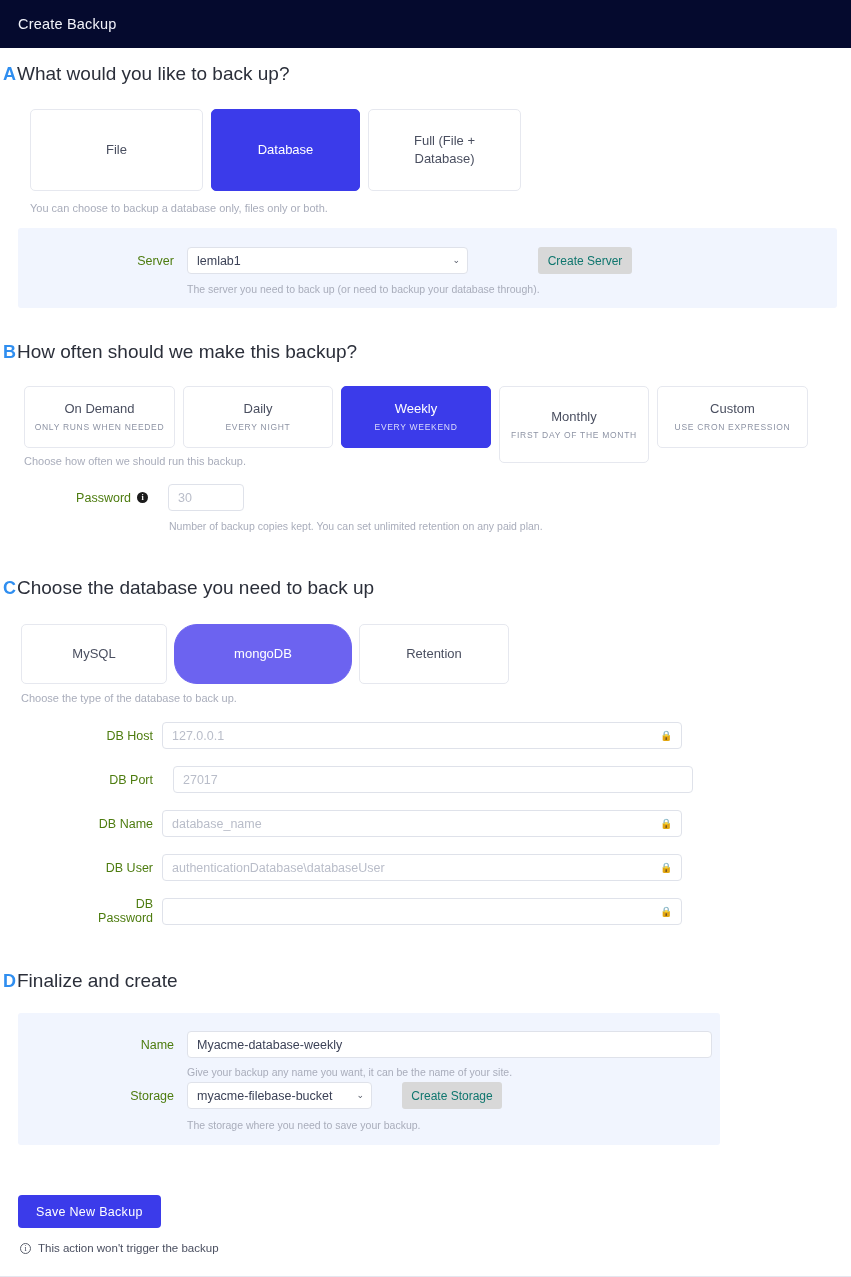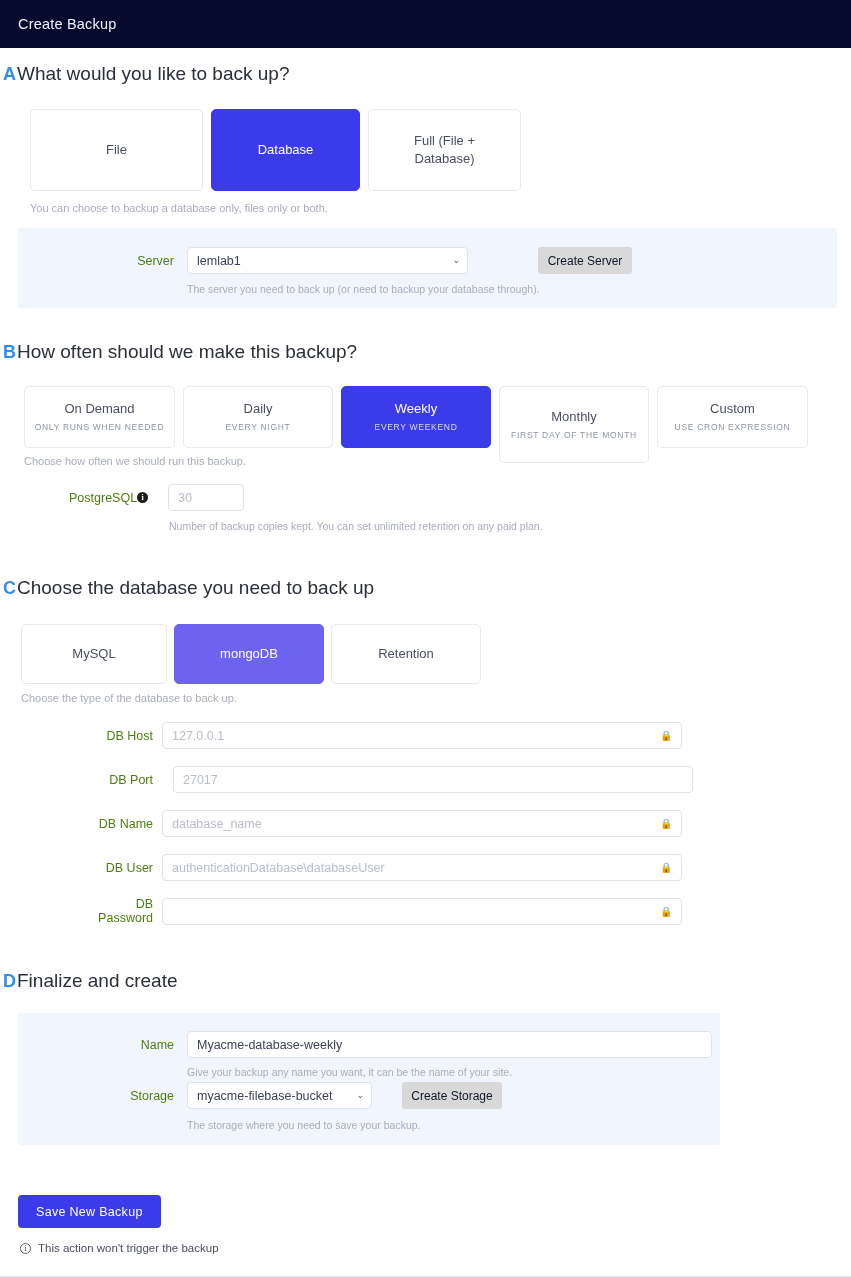--- a/index.html
+++ b/index.html
@@ -57,21 +57,21 @@
     background: #fff; border: 1px solid #dfe2ea; border-radius: 4px;
     height: 27px; font-size: 12.5px; color: #3c4257;
     display: flex; align-items: center; padding: 0 9px;
     position: relative;
   }
   .ctrl.ph { color: #b9bdc9; }
   .sel-box { justify-content: space-between; padding-right: 7px; }
   .chev { font-size: 9px; color: #555a68; line-height: 1; }
   .lock { position: absolute; right: 8px; font-size: 10px; color: #6b6f7c; }
   .gbtn {
-    background: #d8d8d8; color: #0f172a; border: none; border-radius: 3px;
+    background: #d8d8d8; color: #0f766e; border: none; border-radius: 3px;
     height: 27px; font-size: 12px; display: flex; align-items: center;
     justify-content: center; padding: 0 2px;
   }
   .fhint { color: #a9adbb; font-size: 10.5px; }
 
   .infodot {
     display: inline-flex; align-items: center; justify-content: center;
     width: 11px; height: 11px; border-radius: 50%;
     background: #1b1b1b; color: #fff; font-size: 8px;
     font-family: "Liberation Serif", serif; font-weight: 700;
@@ -157,38 +157,38 @@
     </div>
     <div class="card" style="width:151px;height:62px;">
       <span>Custom</span>
       <span class="sub">USE CRON EXPRESSION</span>
     </div>
   </div>
 
   <div class="hint abs" style="left:24px; top:455px;">Choose how often we should run this backup.</div>
 
   <div class="row abs" style="left:69px; top:484px;">
-    <div class="flabel" style="width:62px;">PostgreSQL</div>
+    <div class="flabel" style="width:62px;">Password</div>
     <span class="infodot">i</span>
     <div class="ctrl ph" style="width:76px; margin-left:20px;">
       <span>30</span>
     </div>
   </div>
   <div class="fhint abs" style="left:169px; top:520px;">Number of backup copies kept. You can set unlimited retention on any paid plan.</div>
 
   <div class="section-head abs" style="left:0; top:577px;">
     <span class="letter">C</span>
     <span>Choose the database you need to back up</span>
   </div>
 
   <div class="cards abs" style="left:21px; top:624px; gap:7px;">
     <div class="card" style="width:146px;height:60px;">
       <span>MySQL</span>
     </div>
-    <div class="card sel-light" style="width:150px;height:60px;">
+    <div class="card sel-light" style="width:178px;height:60px;border-radius:23px;">
       <span>mongoDB</span>
     </div>
     <div class="card" style="width:150px;height:60px;">
       <span>Retention</span>
     </div>
   </div>
 
   <div class="hint abs" style="left:21px; top:692px;">Choose the type of the database to back up.</div>
 
   <div class="row abs" style="left:85px; top:722px;">

